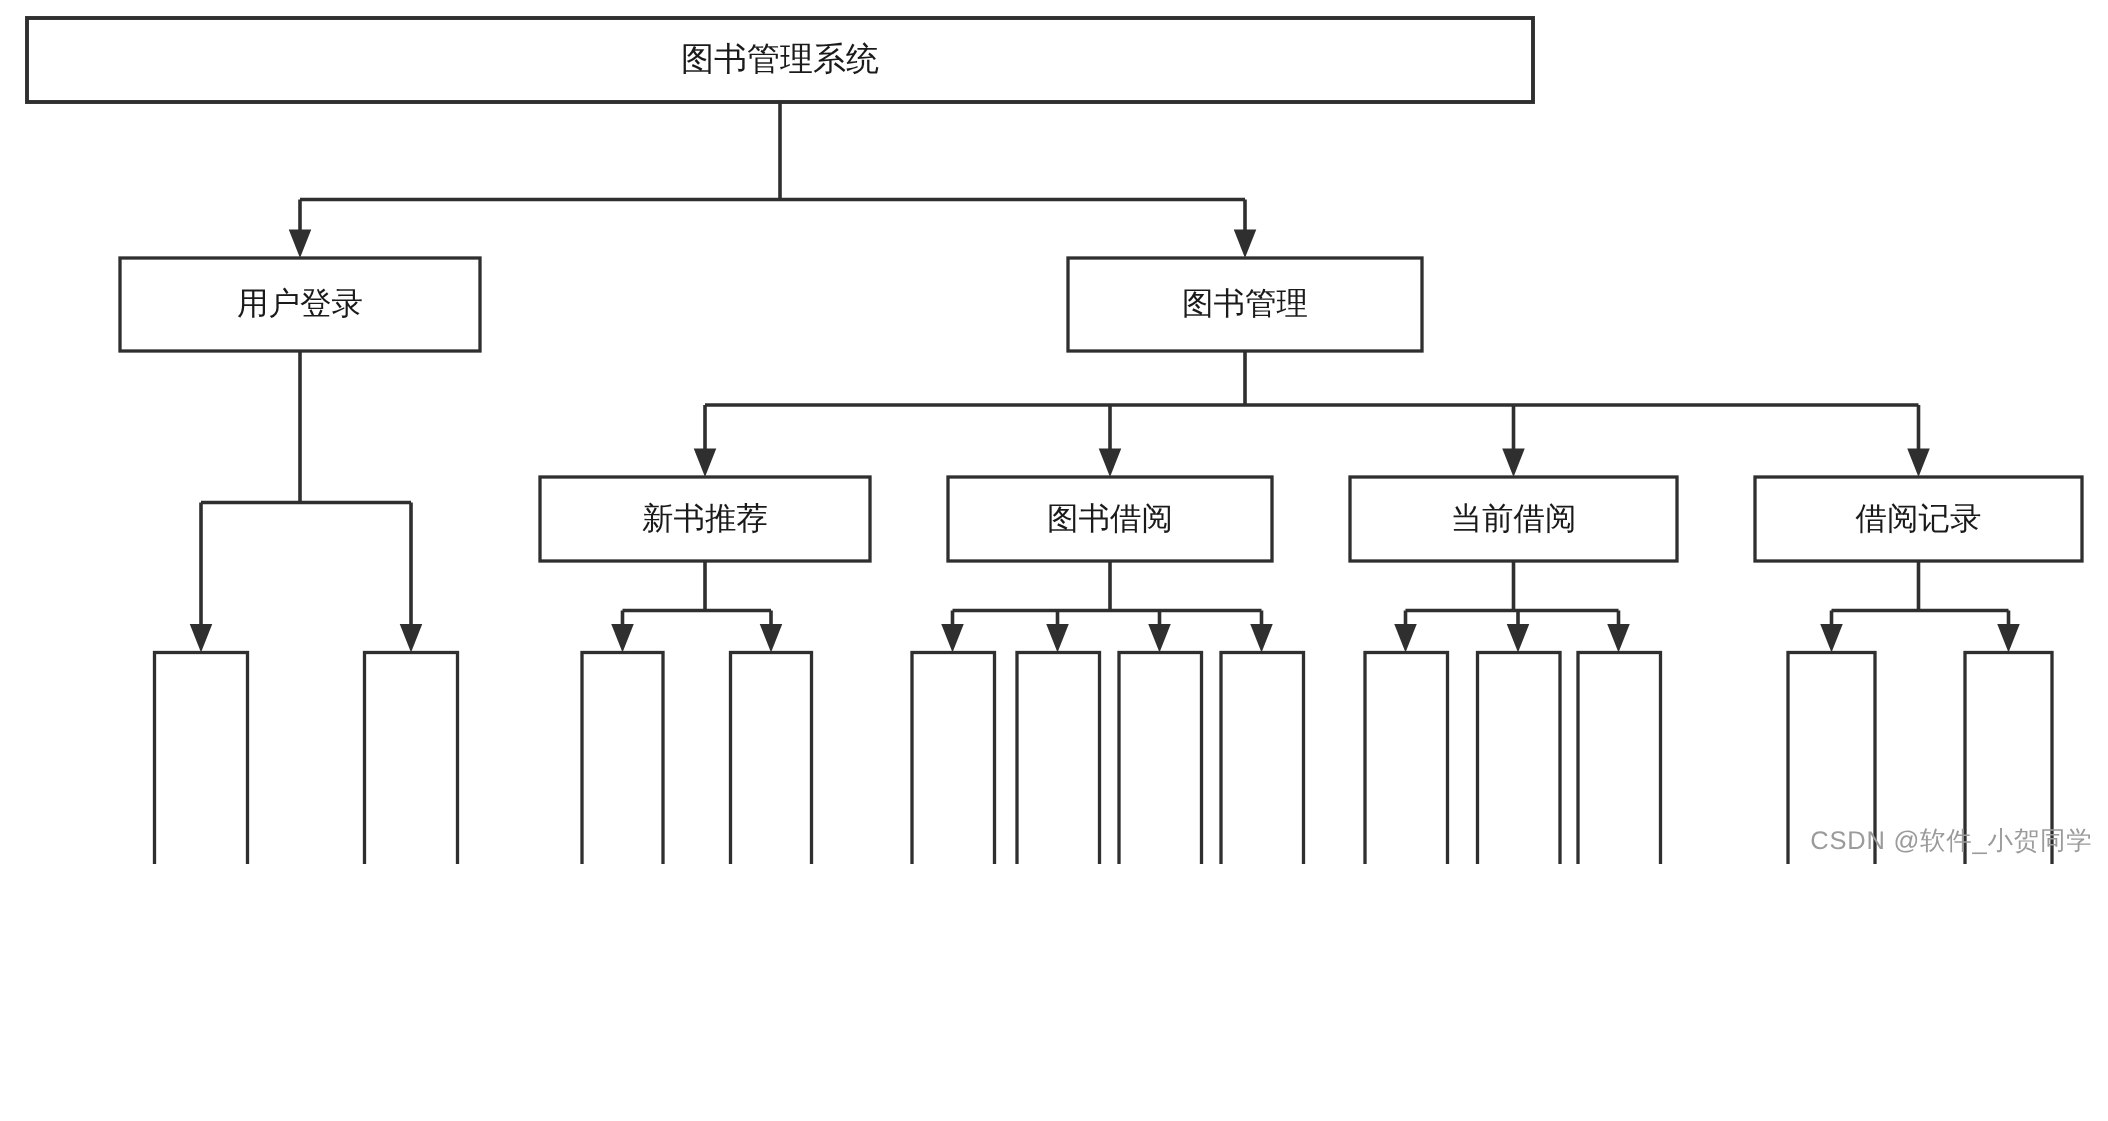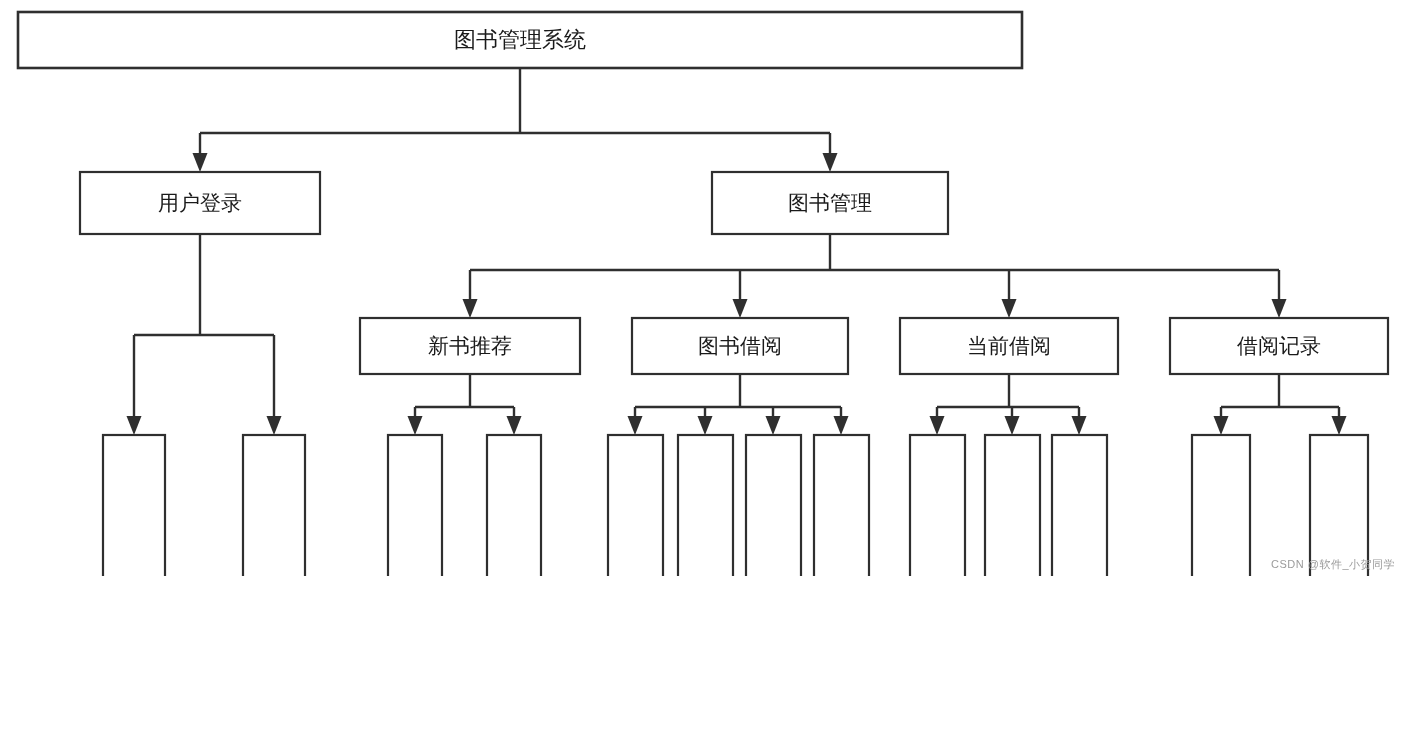--- a/index.html
+++ b/index.html
@@ -71,21 +71,21 @@
     letter-spacing: 2px;
     color: #1a1a1a;
     white-space: nowrap;
     text-align: center;
   }
   .watermark {
     position: absolute;
     right: 10px;
     bottom: 4px;
     font-family: "Liberation Sans", "DejaVu Sans", sans-serif;
-    font-size: 11px;
+    font-size: 17px;
     color: #9b9b9b;
     letter-spacing: 0.5px;
     user-select: none;
   }
 </style>
 </head>
 <body>
 
 <div id="canvas">
 

